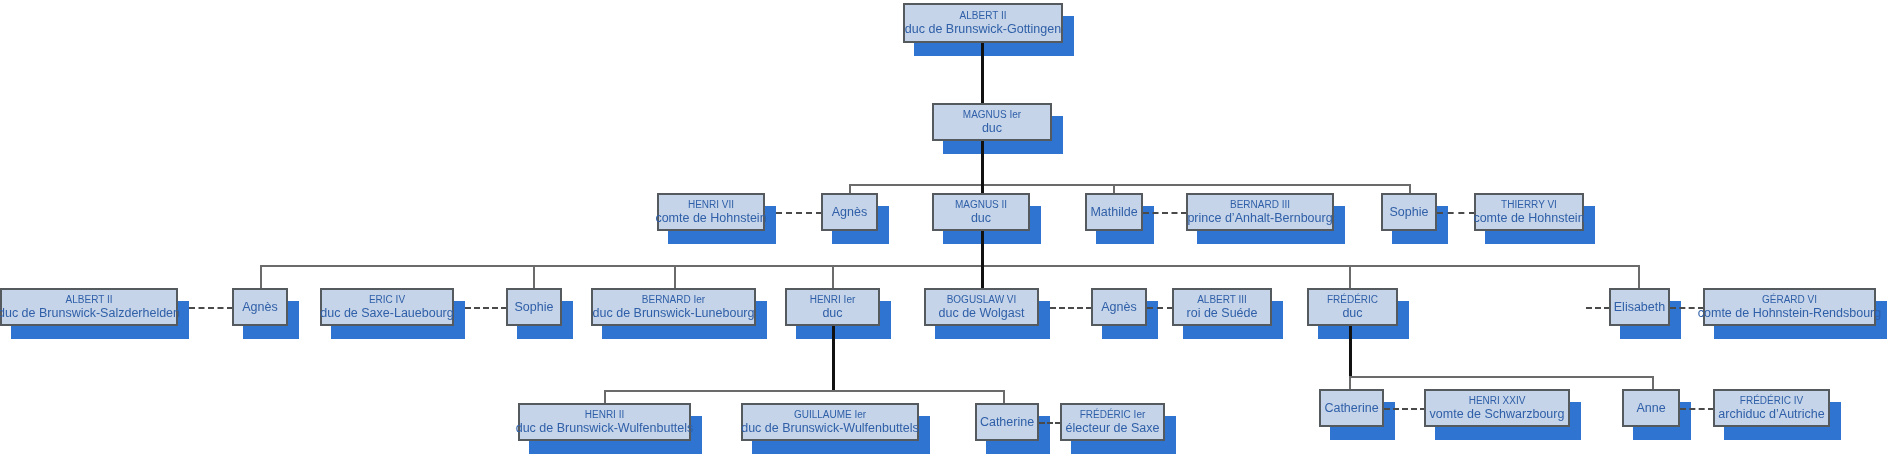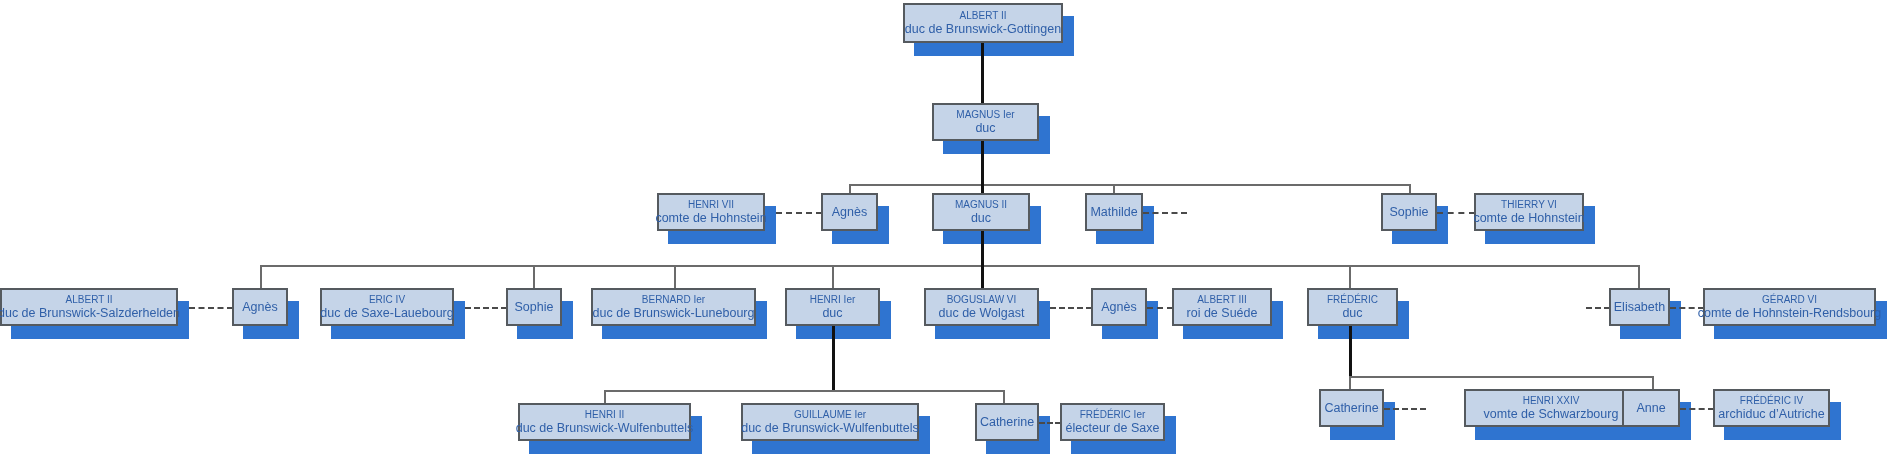--- a/index.html
+++ b/index.html
@@ -47,21 +47,21 @@
   <div class="node" style="left:903px;top:3px;width:160px;height:40px;">
     <div class="shadow"></div>
     <div class="box">
       <div class="t1">ALBERT II</div>
       <div class="t2">duc de Brunswick-Gottingen</div>
     </div>
   </div>
 
   <div class="ln main v" style="left:981px;top:43px;height:60px;"></div>
 
-  <div class="node" style="left:932px;top:103px;width:107px;height:38px;">
+  <div class="node" style="left:932px;top:103px;width:120px;height:38px;">
     <div class="shadow"></div>
     <div class="box">
       <div class="t1">MAGNUS Ier</div>
       <div class="t2">duc</div>
     </div>
   </div>
 
   <div class="ln main v" style="left:981px;top:141px;height:45px;"></div>
   <div class="ln h" style="left:849px;top:184px;width:562px;"></div>
   <div class="ln v" style="left:849px;top:184px;height:14px;"></div>
@@ -92,20 +92,27 @@
     </div>
   </div>
 
   <div class="node small" style="left:1085px;top:193px;width:58px;height:38px;">
     <div class="shadow"></div>
     <div class="box">
       <div class="t1">Mathilde</div>
     </div>
   </div>
   <div class="marr" style="left:1143px;top:212px;width:44px;"></div>
+  <div class="node" style="left:1186px;top:193px;width:148px;height:38px;">
+    <div class="shadow"></div>
+    <div class="box">
+      <div class="t1">BERNARD III</div>
+      <div class="t2">prince d’Anhalt-Bernbourg</div>
+    </div>
+  </div>
 
   <div class="node small" style="left:1381px;top:193px;width:56px;height:38px;">
     <div class="shadow"></div>
     <div class="box">
       <div class="t1">Sophie</div>
     </div>
   </div>
   <div class="marr" style="left:1437px;top:212px;width:38px;"></div>
   <div class="node" style="left:1474px;top:193px;width:110px;height:38px;">
     <div class="shadow"></div>
@@ -260,21 +267,21 @@
   <div class="ln v" style="left:1349px;top:376px;height:14px;"></div>
   <div class="ln v" style="left:1652px;top:376px;height:14px;"></div>
 
   <div class="node small" style="left:1319px;top:389px;width:65px;height:38px;">
     <div class="shadow"></div>
     <div class="box">
       <div class="t1">Catherine</div>
     </div>
   </div>
   <div class="marr" style="left:1384px;top:408px;width:42px;"></div>
-  <div class="node" style="left:1424px;top:389px;width:174px;height:38px;margin-left:40px;">
+  <div class="node" style="left:1424px;top:389px;width:146px;height:38px;">
     <div class="shadow"></div>
     <div class="box">
       <div class="t1">HENRI XXIV</div>
       <div class="t2">vomte de Schwarzbourg</div>
     </div>
   </div>
 
   <div class="node small" style="left:1622px;top:389px;width:58px;height:38px;">
     <div class="shadow"></div>
     <div class="box">

